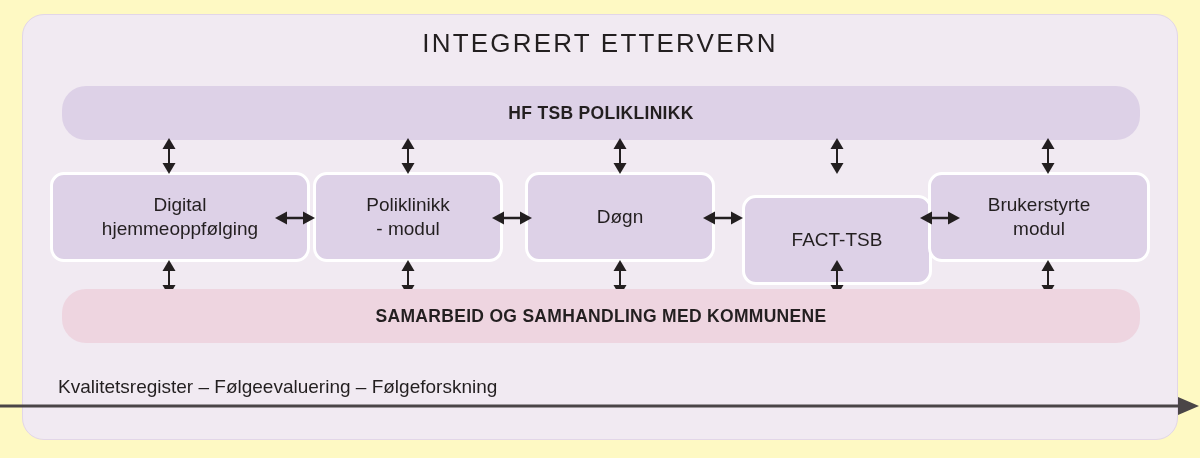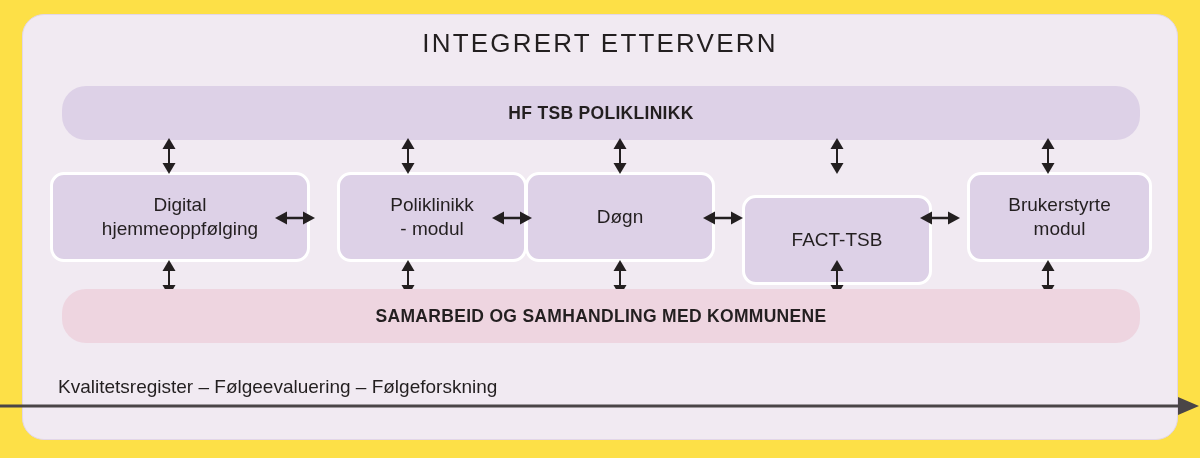--- a/index.html
+++ b/index.html
@@ -11,21 +11,21 @@
     width: 1200px;
     height: 458px;
     font-family: "Liberation Sans", sans-serif;
     overflow: hidden;
   }
 
   #stage {
     position: relative;
     width: 1200px;
     height: 458px;
-    background: #fde047;
+    background: #fef9c3;
   }
 
   
   .outer-frame {
     position: absolute;
     left: 22px;
     top: 14px;
     width: 1156px;
     height: 426px;
     background: #f1eaf2;
@@ -89,24 +89,24 @@
     font-size: 19px;
     color: #231f20;
     line-height: 1.25;
     padding: 0 6px;
   }
   .box-label {
     display: block;
   }
 
   .box-1 { left: 50px;  width: 260px; border-radius: 14px; }
-  .box-2 { left: 313px; width: 190px; margin-left: 24px; }
+  .box-2 { left: 313px; width: 190px; }
   .box-3 { left: 525px; width: 190px; }
   .box-4 { left: 742px; width: 190px; margin-top: 23px; }
-  .box-5 { left: 967px; width: 185px; }
+  .box-5 { left: 928px; width: 222px; }
 
   
   .arrow-v, .arrow-h {
     position: absolute;
   }
   .arrow-v { width: 22px; height: 36px; }
   .arrow-h { width: 40px; height: 22px; }
 
   
   .col-1 { left: 158px; }

